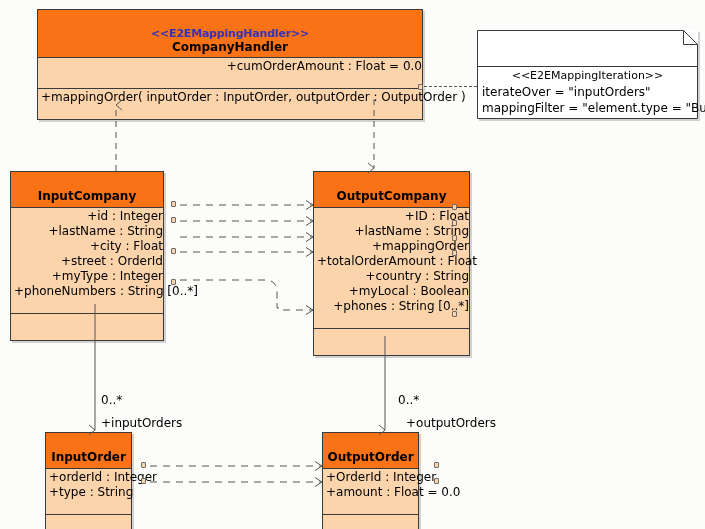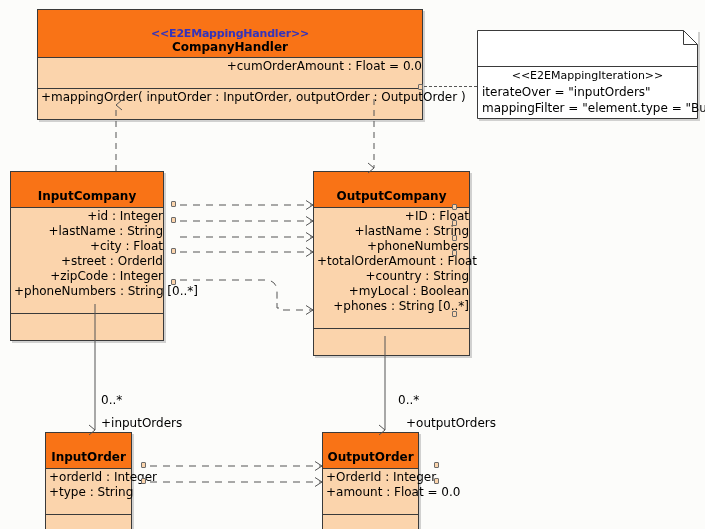--- a/index.html
+++ b/index.html
@@ -141,38 +141,38 @@
 
   <div class="uml-class" style="left:10px; top:171px; width:154px;">
     <div class="uml-header">
       <span class="cname">InputCompany</span>
     </div>
     <div class="uml-compartment">
       <div class="feat">+id : Integer</div>
       <div class="feat">+lastName : String</div>
       <div class="feat">+city : Float</div>
       <div class="feat">+street : OrderId</div>
-      <div class="feat">+zipCode : Integer</div>
+      <div class="feat">+myType : Integer</div>
       <div class="feat">+phoneNumbers : String [0..*]</div>
     </div>
     <div class="uml-compartment empty"></div>
   </div>
   <div class="port" style="left:171px; top:201px;"></div>
   <div class="port" style="left:171px; top:217px;"></div>
   <div class="port" style="left:171px; top:248px;"></div>
   <div class="port" style="left:171px; top:279px;"></div>
 
   <div class="uml-class" style="left:313px; top:171px; width:157px;">
     <div class="uml-header">
       <span class="cname">OutputCompany</span>
     </div>
     <div class="uml-compartment">
       <div class="feat">+ID : Float</div>
       <div class="feat">+lastName : String</div>
-      <div class="feat">+phoneNumbers</div>
+      <div class="feat">+mappingOrder</div>
       <div class="feat">+totalOrderAmount : Float</div>
       <div class="feat">+country : String</div>
       <div class="feat">+myLocal : Boolean</div>
       <div class="feat">+phones : String [0..*]</div>
     </div>
     <div class="uml-compartment empty"></div>
   </div>
   <div class="port" style="left:452px; top:204px;"></div>
   <div class="port" style="left:452px; top:220px;"></div>
   <div class="port" style="left:452px; top:235px;"></div>

